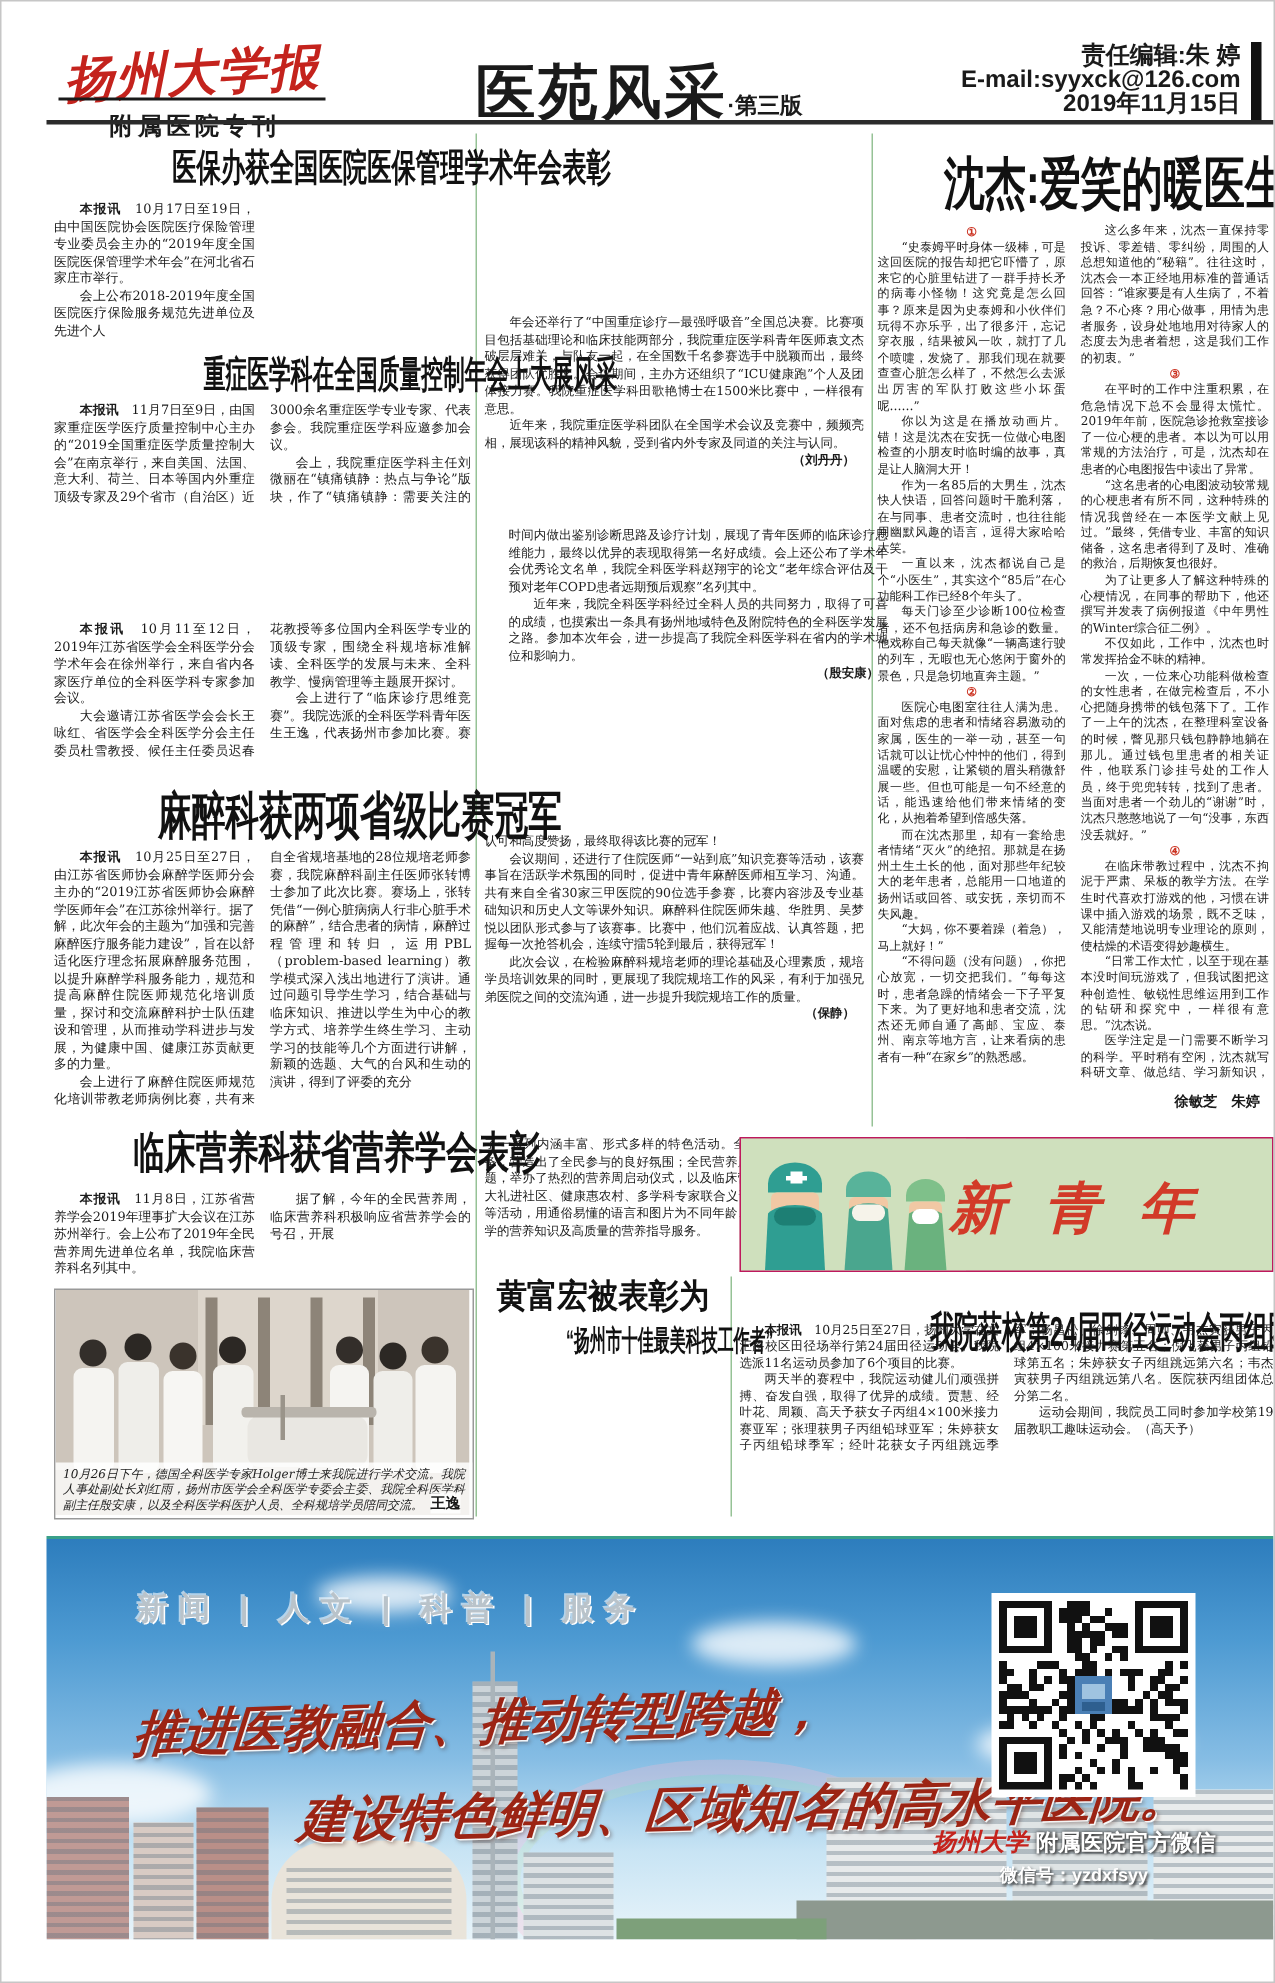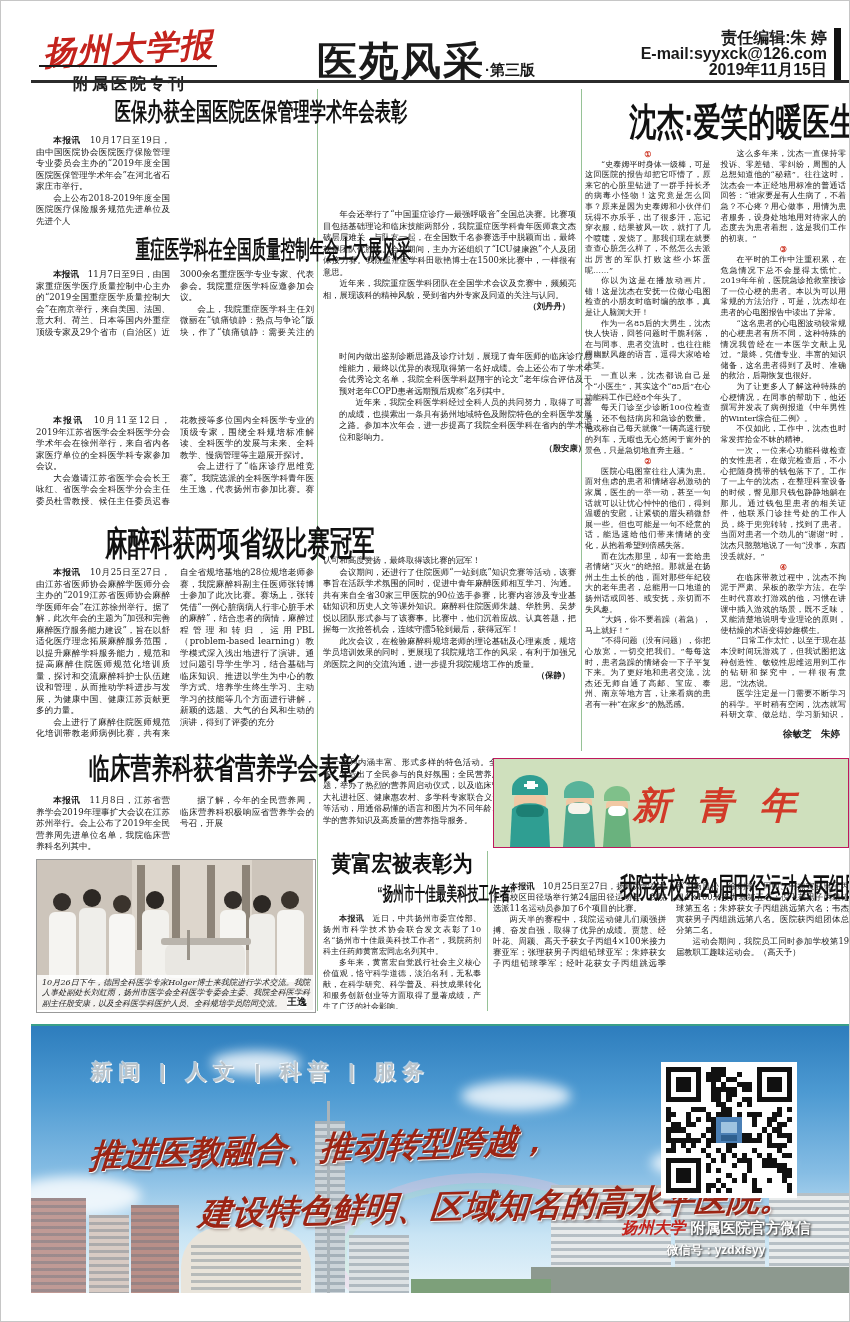--- a/index.html
+++ b/index.html
@@ -190,25 +190,20 @@
     <p class="byline">（保静）</p>
   </div>
   <div class="bblock" style="top:756px;height:88px;">
     <p class="noind">了一系列内涵丰富、形式多样的特色活动。全民营养周前期精心筹备，营造出了全民参与的良好氛围；全民营养周期间紧密围绕活动主题，举办了热烈的营养周启动仪式，以及临床营养科普进校园、营养大礼进社区、健康惠农村、多学科专家联合义诊、FM96.7健康讲堂等活动，用通俗易懂的语言和图片为不同年龄、不同疾病人群带去科学的营养知识及高质量的营养指导服务。</p>
     <p class="byline">（陈芳）</p>
   </div>
 
   <div class="abs hwrap" style="left:322px;top:848px;width:158px;">
     <span class="cond" style="font-size:22px;transform:scaleX(0.92);">黄富宏被表彰为</span><br>
     <span class="cond" style="font-size:19px;transform:scaleX(0.56);margin-top:2px;">“扬州市十佳最美科技工作者”</span>
-  </div>
-  <div class="abs" style="left:322px;top:912px;width:158px;height:96px;overflow:hidden;text-align:justify;font-size:8px;line-height:11px;">
-    <p class="ind"><b>本报讯</b>　<span>近日，中共扬州市委宣传部、扬州市科学技术协会联合发文表彰了10名“扬州市十佳最美科技工作者”，我院药剂科主任药师黄富宏同志名列其中。</span></p>
-    <p class="ind">多年来，黄富宏自觉践行社会主义核心价值观，恪守科学道德，淡泊名利，无私奉献，在科学研究、科学普及、科技成果转化和服务创新创业等方面取得了显著成绩，产生了广泛的社会影响。</p>
-
   </div>
 
   <div class="abs hwrap" style="left:584px;top:96px;width:261px;">
     <span class="cond" style="font-size:38px;transform:scaleX(0.72);">沈杰:爱笑的暖医生</span>
   </div>
   <div class="sj-body">
     <p class="marker">①</p>
     <p class="ind">“史泰姆平时身体一级棒，可是这回医院的报告却把它吓懵了，原来它的心脏里钻进了一群手持长矛的病毒小怪物！这究竟是怎么回事？原来是因为史泰姆和小伙伴们玩得不亦乐乎，出了很多汗，忘记穿衣服，结果被风一吹，就打了几个喷嚏，发烧了。那我们现在就要查查心脏怎么样了，不然怎么去派出厉害的军队打败这些小坏蛋呢……”</p>
     <p class="ind">你以为这是在播放动画片。错！这是沈杰在安抚一位做心电图检查的小朋友时临时编的故事，真是让人脑洞大开！</p>
     <p class="ind">作为一名85后的大男生，沈杰快人快语，回答问题时干脆利落，在与同事、患者交流时，也往往能用幽默风趣的语言，逗得大家哈哈大笑。</p>

